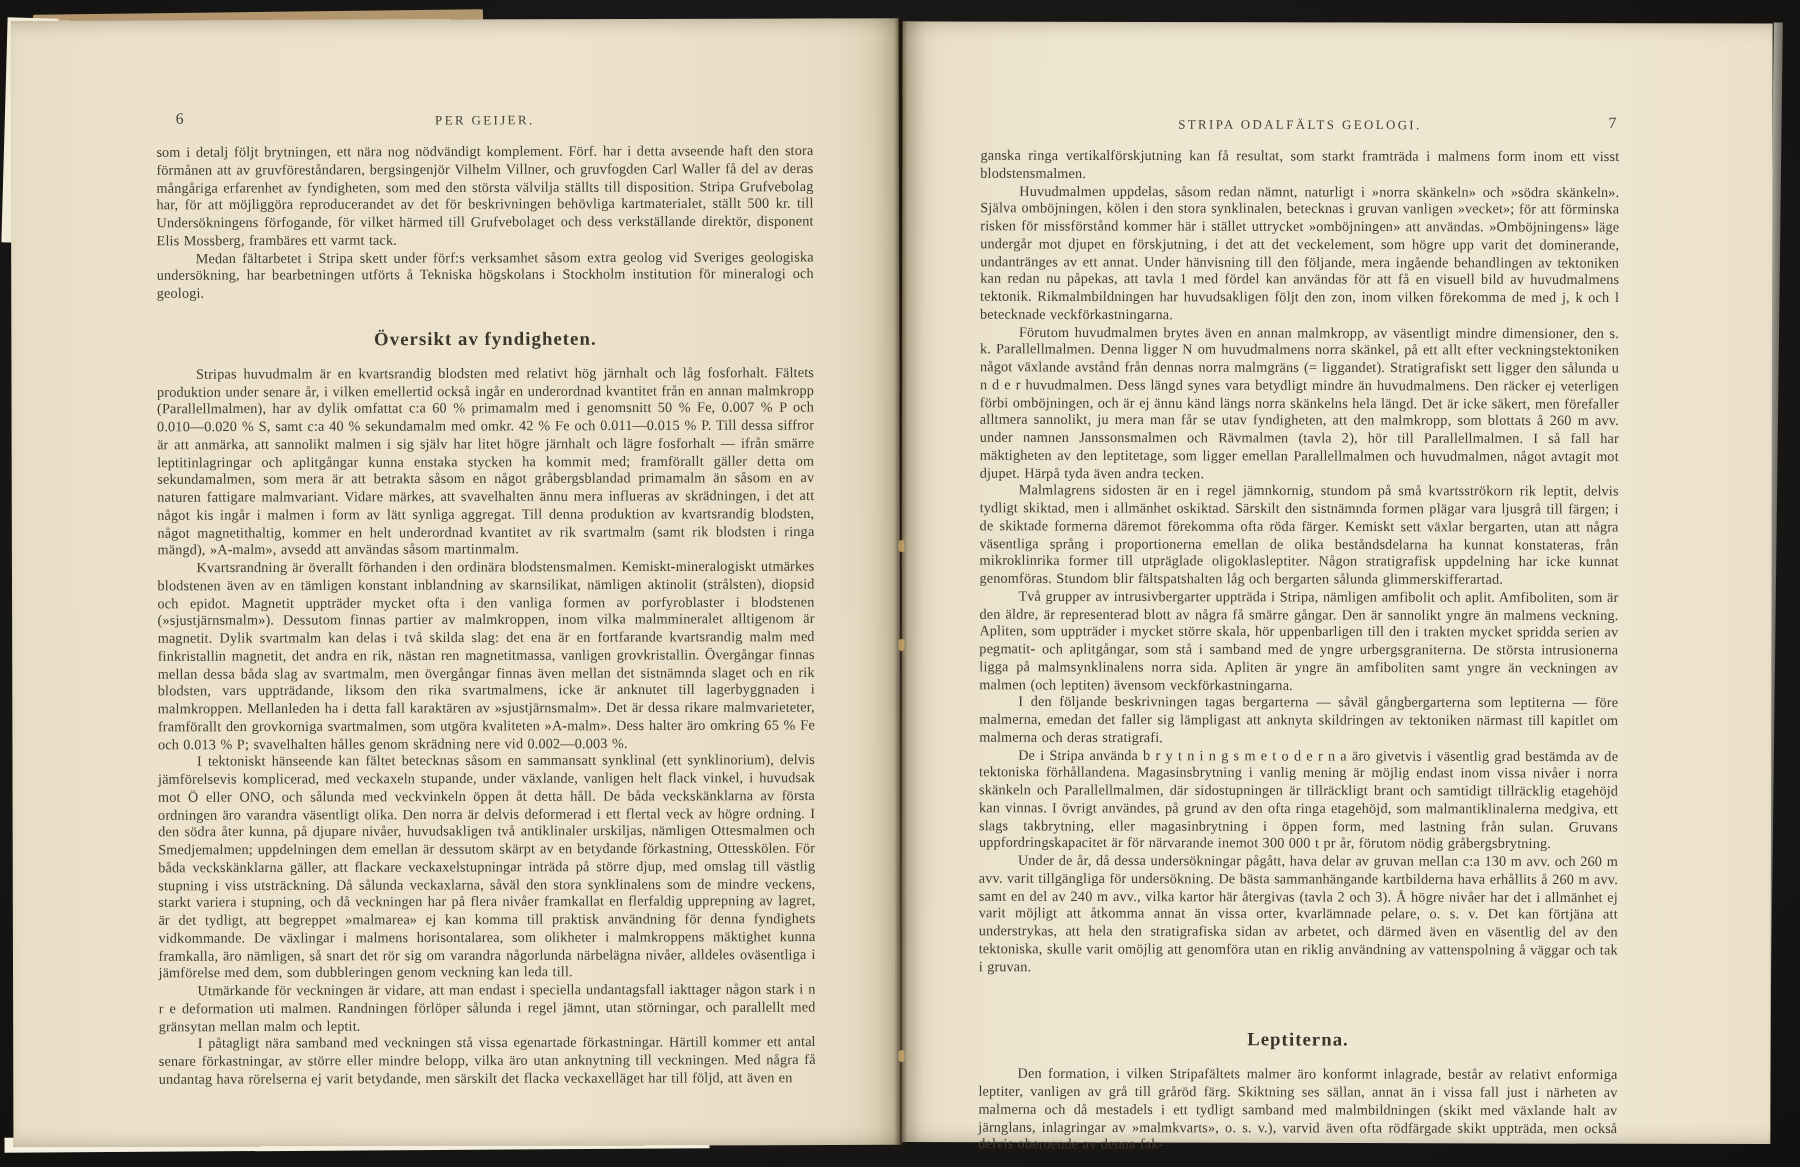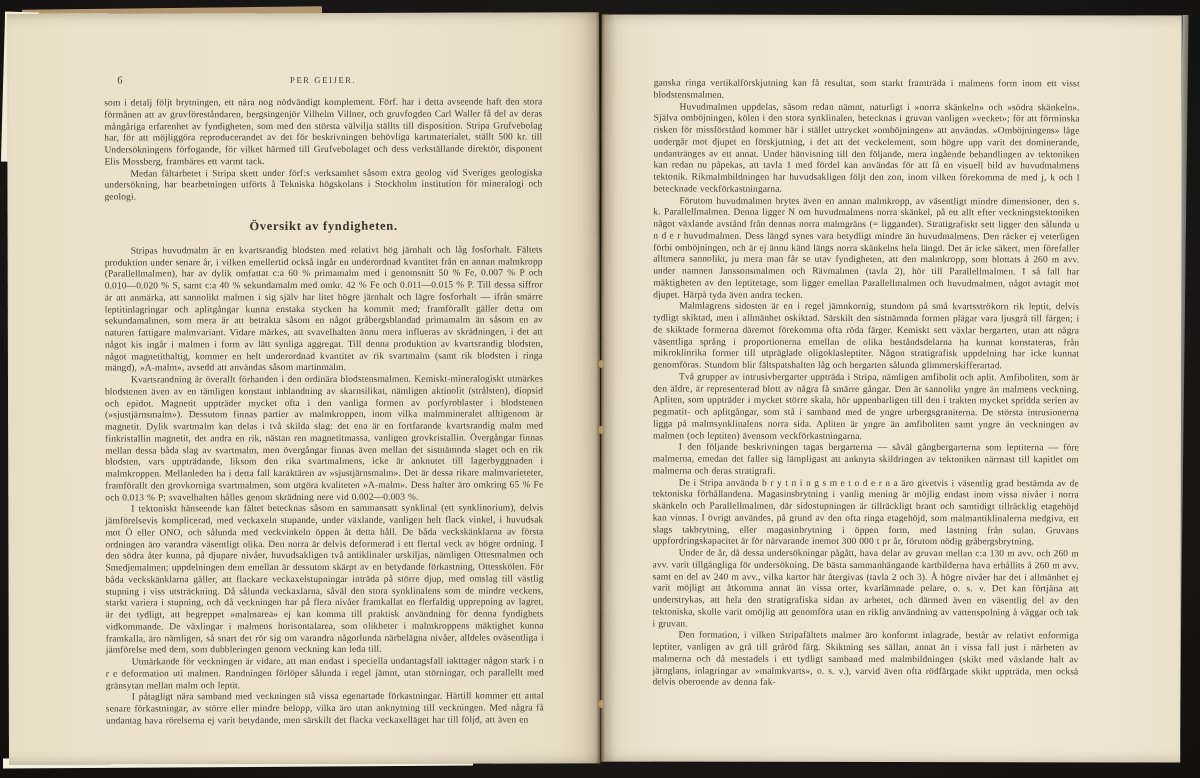--- a/index.html
+++ b/index.html
@@ -94,29 +94,34 @@
           <p class="body-para indent">Kvartsrandning är överallt förhanden i den ordinära blodstensmalmen. Kemiskt-mineralogiskt utmärkes blodstenen även av en tämligen konstant inblandning av skarnsilikat, nämligen aktinolit (strålsten), diopsid och epidot. Magnetit uppträder mycket ofta i den vanliga formen av porfyroblaster i blodstenen (»sjustjärnsmalm»). Dessutom finnas partier av malmkroppen, inom vilka malmmineralet alltigenom är magnetit. Dylik svartmalm kan delas i två skilda slag: det ena är en fortfarande kvartsrandig malm med finkristallin magnetit, det andra en rik, nästan ren magnetitmassa, vanligen grovkristallin. Övergångar finnas mellan dessa båda slag av svartmalm, men övergångar finnas även mellan det sistnämnda slaget och en rik blodsten, vars uppträdande, liksom den rika svartmalmens, icke är anknutet till lagerbyggnaden i malmkroppen. Mellanleden ha i detta fall karaktären av »sjustjärnsmalm». Det är dessa rikare malmvarieteter, framförallt den grovkorniga svartmalmen, som utgöra kvaliteten »A-malm». Dess halter äro omkring 65 % Fe och 0.013 % P; svavelhalten hålles genom skrädning nere vid 0.002—0.003 %.</p>
           <p class="body-para indent">I tektoniskt hänseende kan fältet betecknas såsom en sammansatt synklinal (ett synklinorium), delvis jämförelsevis komplicerad, med veckaxeln stupande, under växlande, vanligen helt flack vinkel, i huvudsak mot Ö eller ONO, och sålunda med veckvinkeln öppen åt detta håll. De båda veckskänklarna av första ordningen äro varandra väsentligt olika. Den norra är delvis deformerad i ett flertal veck av högre ordning. I den södra åter kunna, på djupare nivåer, huvudsakligen två antiklinaler urskiljas, nämligen Ottesmalmen och Smedjemalmen; uppdelningen dem emellan är dessutom skärpt av en betydande förkastning, Ottesskölen. För båda veckskänklarna gäller, att flackare veckaxelstupningar inträda på större djup, med omslag till västlig stupning i viss utsträckning. Då sålunda veckaxlarna, såväl den stora synklinalens som de mindre veckens, starkt variera i stupning, och då veckningen har på flera nivåer framkallat en flerfaldig upprepning av lagret, är det tydligt, att begreppet »malmarea» ej kan komma till praktisk användning för denna fyndighets vidkommande. De växlingar i malmens horisontalarea, som olikheter i malmkroppens mäktighet kunna framkalla, äro nämligen, så snart det rör sig om varandra någorlunda närbelägna nivåer, alldeles oväsentliga i jämförelse med dem, som dubbleringen genom veckning kan leda till.</p>
           <p class="body-para indent">Utmärkande för veckningen är vidare, att man endast i speciella undantagsfall iakttager någon stark i n r e  deformation uti malmen. Randningen förlöper sålunda i regel jämnt, utan störningar, och parallellt med gränsytan mellan malm och leptit.</p>
           <p class="body-para indent">I påtagligt nära samband med veckningen stå vissa egenartade förkastningar. Härtill kommer ett antal senare förkastningar, av större eller mindre belopp, vilka äro utan anknytning till veckningen. Med några få undantag hava rörelserna ej varit betydande, men särskilt det flacka veckaxelläget har till följd, att även en</p>
         </div>
     </div>
   </div>
 
   <div class="page page-right">
     <div class="text-area">
+      <div class="page-header">
+        <span class="running-title">STRIPA ODALFÄLTS GEOLOGI.</span>
+        <span class="folio folio-right">7</span>
+      </div>
       <div class="body-text">
           <p class="body-para">ganska ringa vertikalförskjutning kan få resultat, som starkt framträda i malmens form inom ett visst blodstensmalmen.</p>
           <p class="body-para indent">Huvudmalmen uppdelas, såsom redan nämnt, naturligt i »norra skänkeln» och »södra skänkeln». Själva omböjningen, kölen i den stora synklinalen, betecknas i gruvan vanligen »vecket»; för att förminska risken för missförstånd kommer här i stället uttrycket »omböjningen» att användas. »Omböjningens» läge undergår mot djupet en förskjutning, i det att det veckelement, som högre upp varit det dominerande, undantränges av ett annat. Under hänvisning till den följande, mera ingående behandlingen av tektoniken kan redan nu påpekas, att tavla 1 med fördel kan användas för att få en visuell bild av huvudmalmens tektonik. Rikmalmbildningen har huvudsakligen följt den zon, inom vilken förekomma de med j, k och l betecknade veckförkastningarna.</p>
           <p class="body-para indent">Förutom huvudmalmen brytes även en annan malmkropp, av väsentligt mindre dimensioner, den s. k. Parallellmalmen. Denna ligger N om huvudmalmens norra skänkel, på ett allt efter veckningstektoniken något växlande avstånd från dennas norra malmgräns (= liggandet). Stratigrafiskt sett ligger den sålunda  u n d e r  huvudmalmen. Dess längd synes vara betydligt mindre än huvudmalmens. Den räcker ej veterligen förbi omböjningen, och är ej ännu känd längs norra skänkelns hela längd. Det är icke säkert, men förefaller alltmera sannolikt, ju mera man får se utav fyndigheten, att den malmkropp, som blottats å 260 m avv. under namnen Janssonsmalmen och Rävmalmen (tavla 2), hör till Parallellmalmen. I så fall har mäktigheten av den leptitetage, som ligger emellan Parallellmalmen och huvudmalmen, något avtagit mot djupet. Härpå tyda även andra tecken.</p>
           <p class="body-para indent">Malmlagrens sidosten är en i regel jämnkornig, stundom på små kvartsströkorn rik leptit, delvis tydligt skiktad, men i allmänhet oskiktad. Särskilt den sistnämnda formen plägar vara ljusgrå till färgen; i de skiktade formerna däremot förekomma ofta röda färger. Kemiskt sett växlar bergarten, utan att några väsentliga språng i proportionerna emellan de olika beståndsdelarna ha kunnat konstateras, från mikroklinrika former till utpräglade oligoklasleptiter. Någon stratigrafisk uppdelning har icke kunnat genomföras. Stundom blir fältspatshalten låg och bergarten sålunda glimmerskifferartad.</p>
           <p class="body-para indent">Två grupper av intrusivbergarter uppträda i Stripa, nämligen amfibolit och aplit. Amfiboliten, som är den äldre, är representerad blott av några få smärre gångar. Den är sannolikt yngre än malmens veckning. Apliten, som uppträder i mycket större skala, hör uppenbarligen till den i trakten mycket spridda serien av pegmatit- och aplitgångar, som stå i samband med de yngre urbergsgraniterna. De största intrusionerna ligga på malmsynklinalens norra sida. Apliten är yngre än amfiboliten samt yngre än veckningen av malmen (och leptiten) ävensom veckförkastningarna.</p>
           <p class="body-para indent">I den följande beskrivningen tagas bergarterna — såväl gångbergarterna som leptiterna — före malmerna, emedan det faller sig lämpligast att anknyta skildringen av tektoniken närmast till kapitlet om malmerna och deras stratigrafi.</p>
           <p class="body-para indent">De i Stripa använda  b r y t n i n g s m e t o d e r n a  äro givetvis i väsentlig grad bestämda av de tektoniska förhållandena. Magasinsbrytning i vanlig mening är möjlig endast inom vissa nivåer i norra skänkeln och Parallellmalmen, där sidostupningen är tillräckligt brant och samtidigt tillräcklig etagehöjd kan vinnas. I övrigt användes, på grund av den ofta ringa etagehöjd, som malmantiklinalerna medgiva, ett slags takbrytning, eller magasinbrytning i öppen form, med lastning från sulan. Gruvans uppfordringskapacitet är för närvarande inemot 300 000 t pr år, förutom nödig gråbergsbrytning.</p>
           <p class="body-para indent">Under de år, då dessa undersökningar pågått, hava delar av gruvan mellan c:a 130 m avv. och 260 m avv. varit tillgängliga för undersökning. De bästa sammanhängande kartbilderna hava erhållits å 260 m avv. samt en del av 240 m avv., vilka kartor här återgivas (tavla 2 och 3). Å högre nivåer har det i allmänhet ej varit möjligt att åtkomma annat än vissa orter, kvarlämnade pelare, o. s. v. Det kan förtjäna att understrykas, att hela den stratigrafiska sidan av arbetet, och därmed även en väsentlig del av den tektoniska, skulle varit omöjlig att genomföra utan en riklig användning av vattenspolning å väggar och tak i gruvan.</p>
+          <h2 class="section-heading" style="margin-top: 34px;">Leptiterna.</h2>
           <p class="body-para indent">Den formation, i vilken Stripafältets malmer äro konformt inlagrade, består av relativt enformiga leptiter, vanligen av grå till gråröd färg. Skiktning ses sällan, annat än i vissa fall just i närheten av malmerna och då mestadels i ett tydligt samband med malmbildningen (skikt med växlande halt av järnglans, inlagringar av »malmkvarts», o. s. v.), varvid även ofta rödfärgade skikt uppträda, men också delvis oberoende av denna fak-</p>
         </div>
     </div>
   </div>
 
   <div class="gutter">
     <span class="stitch s1"></span>
     <span class="stitch s2"></span>
     <span class="stitch s3"></span>
   </div>

